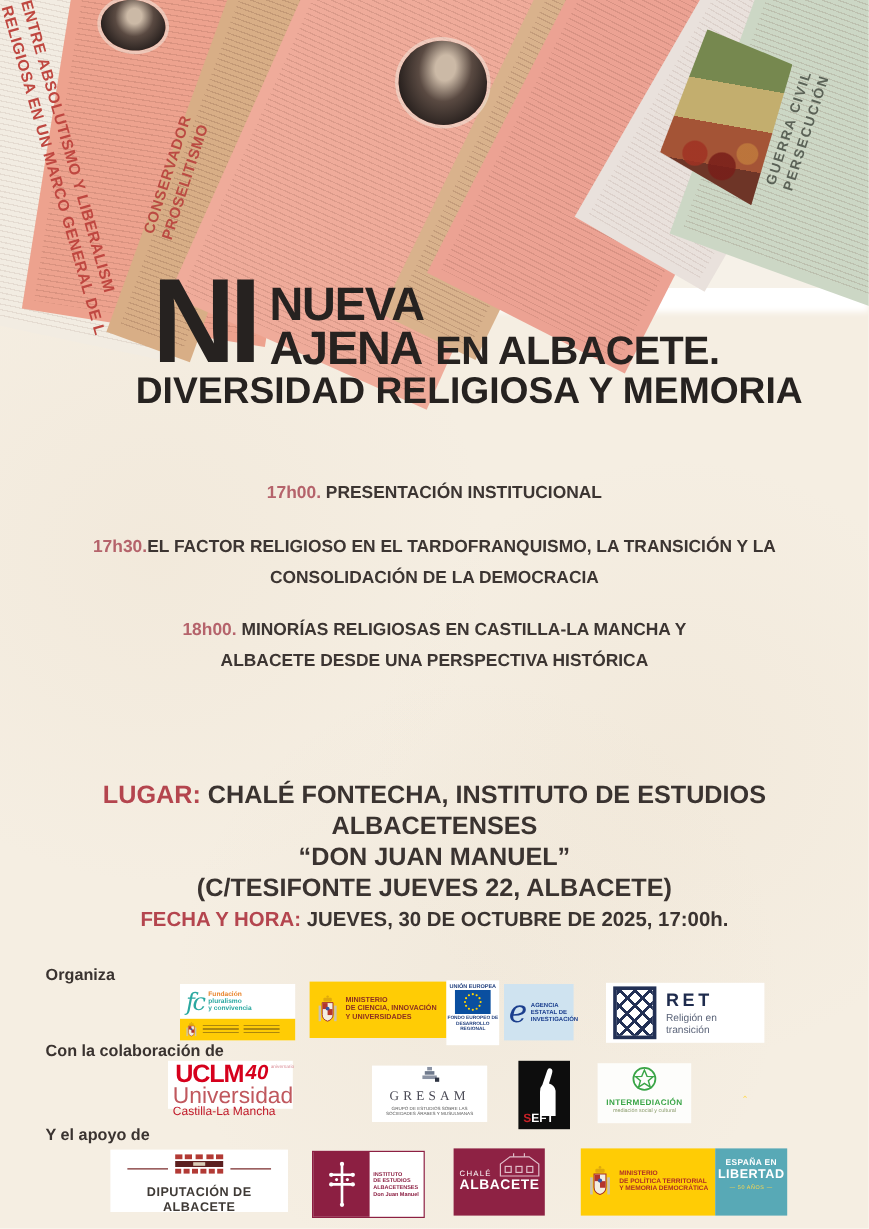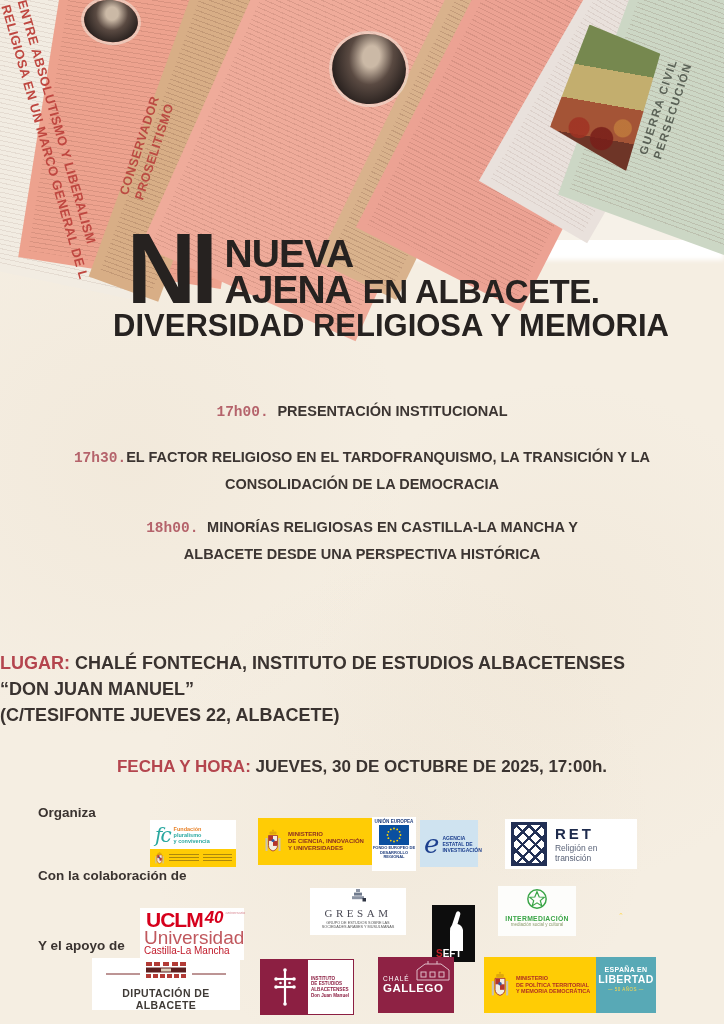--- a/index.html
+++ b/index.html
@@ -62,34 +62,34 @@
   .t-l3{position:absolute;top:308px;left:0;width:100%;text-align:center;
     font-size:31px;font-weight:800;letter-spacing:0;color:#262220;padding-left:29px;}
   
   .schedule{position:absolute;top:398px;left:0;width:100%;text-align:center;
     font-size:14.5px;font-weight:700;line-height:26px;color:#3c3532;}
   .sched-item{margin:0 auto;max-width:690px;}
   .sched-item.s1{margin-bottom:19px;}
   .sched-item.s2{margin-bottom:12px;}
   .sched-item.s3{margin-bottom:17px;max-width:670px;}
   .sched-item.s4{max-width:500px;}
-  .time{color:#b5636b;font-family:Liberation Mono, monospace;}
-  
-  .location{position:absolute;top:650px;left:0;width:100%;text-align:left;
-    font-size:18px;font-weight:800;line-height:26px;color:#3a3330;}
+  .time{color:#b5636b;}
+  
+  .location{position:absolute;top:650px;left:0;width:100%;text-align:center;
+    font-size:21px;font-weight:800;line-height:26px;color:#3a3330;}
   .red-label{color:#b4454e;}
   .datetime{position:absolute;top:736px;left:0;width:100%;text-align:center;
     font-size:17px;font-weight:800;color:#3a3330;margin-top:21px;}
   
   .sec-label{position:absolute;left:38px;font-size:13.5px;font-weight:700;color:#3a3330;}
   .lab1{top:805px;} .lab2{top:868px;} .lab3{top:938px;}
   .logo{position:absolute;box-sizing:border-box;}
   .pre{white-space:pre-line;}
   
-  .fpc{left:150px;top:820px;width:86px;height:47px;background:#fff;}
+  .fpc{left:150px;top:820px;width:96px;height:47px;background:#fff;}
   .fpc-top{display:flex;align-items:center;height:29px;padding-left:5px;}
   .fpc-glyph{font-family:"DejaVu Serif",serif;font-style:italic;font-size:20px;color:#2aa8a0;line-height:20px;letter-spacing:-2px;}
   .fpc-text{margin-left:4px;font-size:5.5px;line-height:6px;font-weight:700;}
   .fpc-t1{color:#e8832a;}
   .fpc-t2{color:#2aa8a0;}
   .fpc-band{height:18px;background:#ffcc05;display:flex;align-items:center;padding:0 4px;gap:4px;}
   .mini-bars{width:30px;height:8px;background:repeating-linear-gradient(to bottom,#8a6a10 0 1px,transparent 1px 3px);opacity:.7;}
   .coa{flex:0 0 auto;}
   .ciencia{left:258px;top:818px;width:114px;height:47px;background:#ffcc05;display:flex;align-items:center;padding:0 5px;gap:5px;}
   .ciencia-text{font-size:6px;line-height:7px;font-weight:700;color:#8c2f21;}
@@ -101,31 +101,31 @@
   .aei-e{font-family:"DejaVu Serif",serif;font-style:italic;font-size:26px;color:#1c3f8e;line-height:26px;}
   .aei-text{font-size:5px;line-height:6px;font-weight:700;color:#1c3f8e;}
   .ret{left:505px;top:819px;width:132px;height:50px;background:#fff;display:flex;align-items:center;padding:0 6px;gap:8px;}
   .ret-lattice{width:38px;height:44px;border:3px solid #223055;box-sizing:border-box;
     background:
       repeating-linear-gradient(45deg,#223055 0 2.5px,transparent 2.5px 9px),
       repeating-linear-gradient(-45deg,#223055 0 2.5px,transparent 2.5px 9px);}
   .ret-acr{font-size:15px;font-weight:800;letter-spacing:3px;color:#1e2b4d;}
   .ret-sub{font-size:8.5px;color:#5a6378;margin-top:1px;}
   
-  .uclm{left:140px;top:908px;width:104px;height:52px;background:#fff;padding:2px 4px;}
+  .uclm{left:140px;top:884px;width:104px;height:40px;background:#fff;padding:2px 4px;}
   .uclm-row{display:flex;align-items:flex-start;gap:2px;}
   .uclm-acr{font-size:21px;font-weight:800;color:#d6001c;line-height:20px;letter-spacing:-1px;}
   .uclm-40{font-size:17px;font-weight:800;color:#d6001c;line-height:16px;font-style:italic;}
   .uclm-40l{font-size:4px;color:#d98a94;}
   .uclm-l2{font-size:19px;color:#c0585e;line-height:14px;margin-top:1px;}
   .uclm-l3{font-size:10px;font-weight:400;color:#c01929;line-height:11px;}
   .gresam{left:310px;top:888px;width:96px;height:47px;background:#fff;text-align:center;padding-top:1px;}
   .gresam-acr{font-size:11px;color:#4a4a55;letter-spacing:3.5px;font-family:"Liberation Serif",serif;}
   .gresam-sub{font-size:3.8px;line-height:4.4px;color:#555;margin-top:2px;}
-  .seft{left:432px;top:884px;width:43px;height:57px;background:#0d0d0d;position:absolute;margin-top:21px;}
+  .seft{left:432px;top:884px;width:43px;height:57px;background:#0d0d0d;position:absolute;}
   .seft-label{position:absolute;left:4px;bottom:3px;font-size:10px;font-weight:800;color:#fff;}
   .seft-s{color:#c42127;}
   .inter{left:498px;top:886px;width:78px;height:50px;background:#fdfdfb;text-align:center;padding-top:2px;}
   .inter-name{font-size:6.8px;font-weight:800;color:#3aa547;letter-spacing:.3px;margin-top:1px;}
   .inter-sub{font-size:4.5px;color:#8a9a6a;}
   
   .dipu{left:92px;top:958px;width:148px;height:52px;background:#fff;text-align:center;padding-top:3px;}
   .dipu-name{font-size:10.5px;font-weight:600;color:#3f3a36;letter-spacing:.4px;margin-top:2px;}
   .iea{left:260px;top:959px;width:94px;height:56px;display:flex;border:1px solid #8c1f42;background:#fff;}
   .iea-left{width:47px;height:100%;background:#8c1f42;display:flex;align-items:center;justify-content:center;}
@@ -390,21 +390,21 @@
       <g stroke="#e9cfd8" stroke-width="1" fill="none" opacity="0.9">
         <path d="M6 20 V10 L14 4 H30 L38 10 V20 Z"></path>
         <rect x="10" y="12" width="5" height="5"></rect>
         <rect x="19" y="12" width="5" height="5"></rect>
         <rect x="28" y="12" width="5" height="5"></rect>
         <line x1="17" y1="4" x2="17" y2="1"></line>
           <line x1="26" y1="4" x2="26" y2="1"></line>
       </g>
     </svg>
     <div class="fon-l1">CHALÉ</div>
-    <div class="fon-l2">GALLEGO</div>
+    <div class="fon-l2">ALBACETE</div>
   </div>
 
   <div class="logo politica">
     <svg class="coa" width="22" height="29" viewBox="0 0 20 26">
         <use href="#coa"></use>
       </svg>
     <div class="politica-text pre">MINISTERIO
 DE POLÍTICA TERRITORIAL
 Y MEMORIA DEMOCRÁTICA</div>
   </div>

